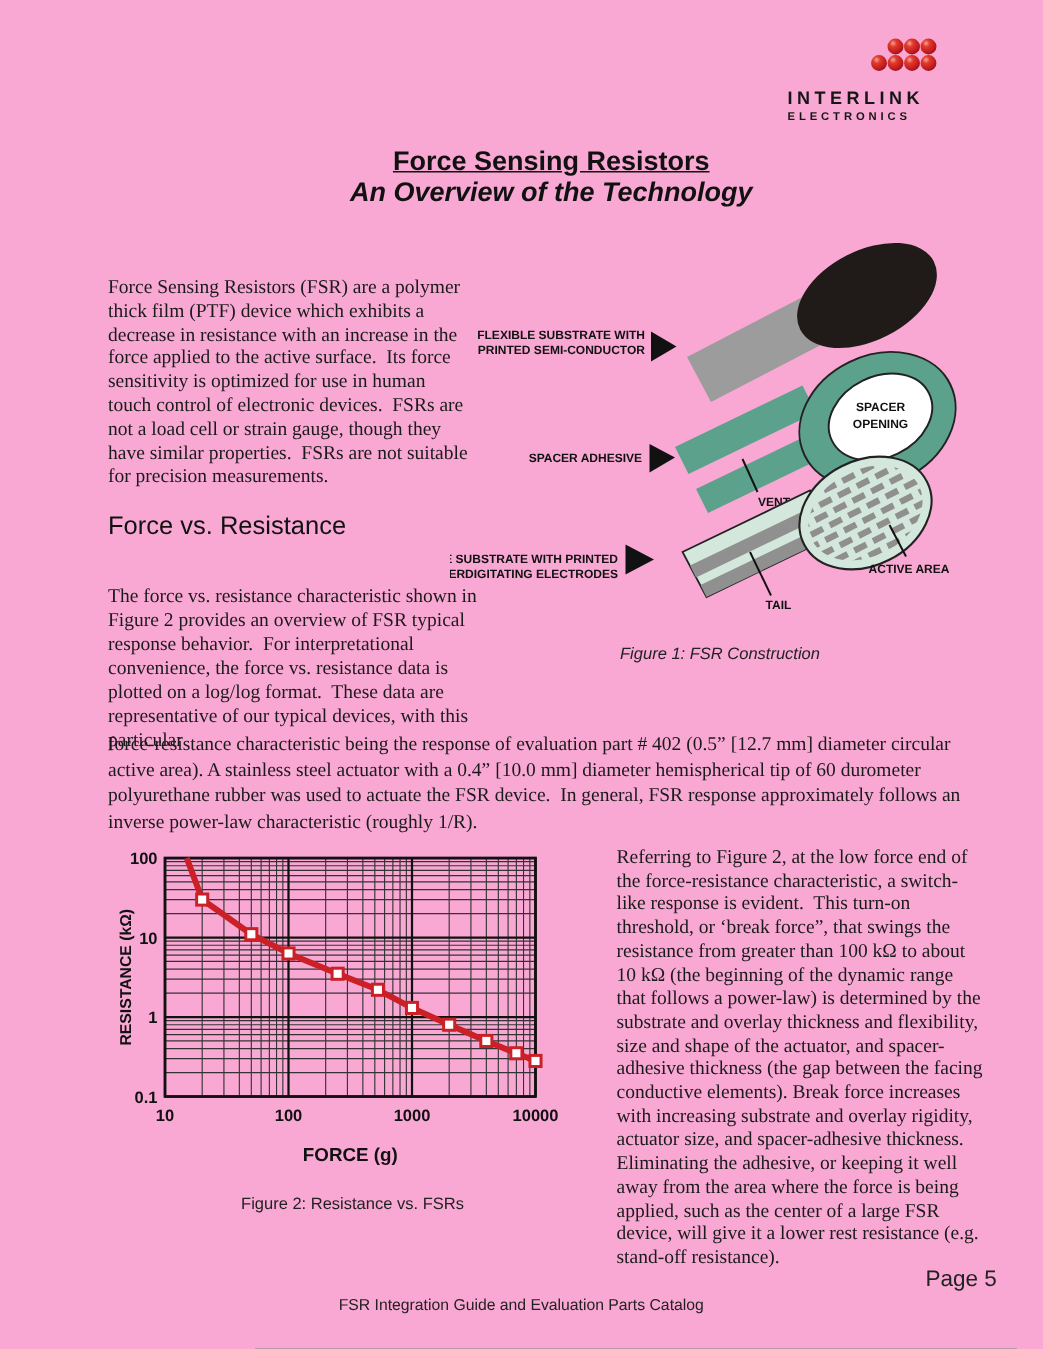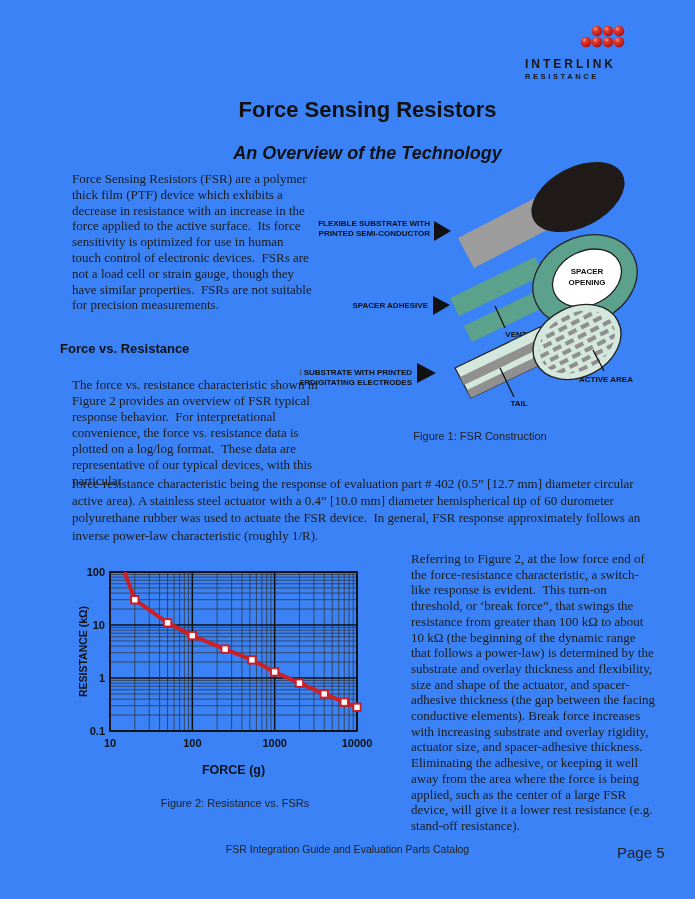--- a/index.html
+++ b/index.html
@@ -1,42 +1,42 @@
 <!DOCTYPE html>
 <html><head>
 <meta charset="utf-8">
 <style>
   html,body{margin:0;padding:0;background:#888;}
-  .page{position:relative;width:695px;height:899px;background:#3b82f6;overflow:hidden;
+  .page{position:relative;width:695px;height:899px;background:#f9a8d4;overflow:hidden;
         font-family:"Liberation Serif",serif;color:#1b1b1b;margin:0 auto;}
   .abs{position:absolute;}
   
   .logo{left:525px;top:24px;width:108px;text-align:left;}
   .logo-name{font-family:"Liberation Sans",sans-serif;font-weight:bold;font-size:12px;
              letter-spacing:3px;color:#161616;margin-top:3px;white-space:nowrap;}
   .logo-sub{font-family:"Liberation Sans",sans-serif;font-weight:bold;font-size:7.5px;
             letter-spacing:2.6px;color:#161616;margin-top:1px;white-space:nowrap;}
   
   .title{left:40px;top:97px;width:655px;text-align:center;font-family:"Liberation Sans",sans-serif;
          font-weight:bold;color:#111;}
-  .title .t1{font-size:22px;}
-  .title .t2{font-size:18px;font-style:italic;margin-top:20px;}
-  
-  .serif-para{font-size:13px;line-height:15.8px;white-space:pre-wrap;}
+  .title .t1{font-size:18px;text-decoration:underline;}
+  .title .t2{font-size:18px;font-style:italic;margin-top:0;}
+  
+  .serif-para{font-size:13px;line-height:15.8px;white-space:pre-wrap;margin-top:12px;}
   .para1{left:72px;top:171px;width:243px;}
   .para2a{left:72px;top:377px;width:248px;line-height:16px;}
   .para2b{left:72px;top:475px;width:572px;line-height:17.2px;}
   .para3{left:411px;top:551px;width:246px;line-height:15.7px;}
-  .heading{left:60px;top:341px;font-family:"Liberation Sans",sans-serif;font-weight:bold;
-           font-size:13px;color:#111;}
+  .heading{left:72px;top:341px;font-family:"Liberation Sans",sans-serif;font-weight:normal;
+           font-size:17px;color:#111;}
   .caption{font-family:"Liberation Sans",sans-serif;font-size:11px;color:#222;text-align:center;}
-  .fig1cap{left:300px;top:430px;width:360px;}
+  .fig1cap{left:300px;top:430px;width:360px;font-style:italic;}
   .fig2cap{left:80px;top:797px;width:310px;}
   
-  .footer-center{left:0;top:843px;width:695px;text-align:center;font-family:"Liberation Sans",sans-serif;
+  .footer-center{left:0;top:864px;width:695px;text-align:center;font-family:"Liberation Sans",sans-serif;
                  font-size:10.5px;line-height:12.5px;color:#222;}
   .footer-page{left:597px;top:844px;font-family:"Liberation Sans",sans-serif;font-size:15px;color:#222;margin-left:20px;}
   svg text{font-family:"Liberation Sans",sans-serif;}
   .dlabel{font-weight:bold;font-size:8px;fill:#111;}
 </style>
 </head>
 <body>
 
 <div class="page">
 
@@ -52,21 +52,21 @@
       </defs>
       <circle cx="72" cy="7" r="5.3" fill="url(#dotg)"></circle>
       <circle cx="83" cy="7" r="5.3" fill="url(#dotg)"></circle>
       <circle cx="94" cy="7" r="5.3" fill="url(#dotg)"></circle>
       <circle cx="61" cy="18" r="5.3" fill="url(#dotg)"></circle>
       <circle cx="72" cy="18" r="5.3" fill="url(#dotg)"></circle>
       <circle cx="83" cy="18" r="5.3" fill="url(#dotg)"></circle>
       <circle cx="94" cy="18" r="5.3" fill="url(#dotg)"></circle>
     </svg>
     <div class="logo-name">INTERLINK</div>
-    <div class="logo-sub">RESISTANCE</div>
+    <div class="logo-sub">ELECTRONICS</div>
   </div>
 
   <div class="abs title">
     <div class="t1">Force Sensing Resistors</div>
     <div class="t2">An Overview of the Technology</div>
   </div>
 
   <div class="abs serif-para para1">Force Sensing Resistors (FSR) are a polymer thick film (PTF) device which exhibits a decrease in resistance with an increase in the force applied to the active surface.  Its force sensitivity is optimized for use in human touch control of electronic devices.  FSRs are not a load cell or strain gauge, though they have similar properties.  FSRs are not suitable for precision measurements.</div>
 
   <svg class="abs" style="left:300px;top:158px;" width="360" height="272" viewBox="0 0 360 272">

